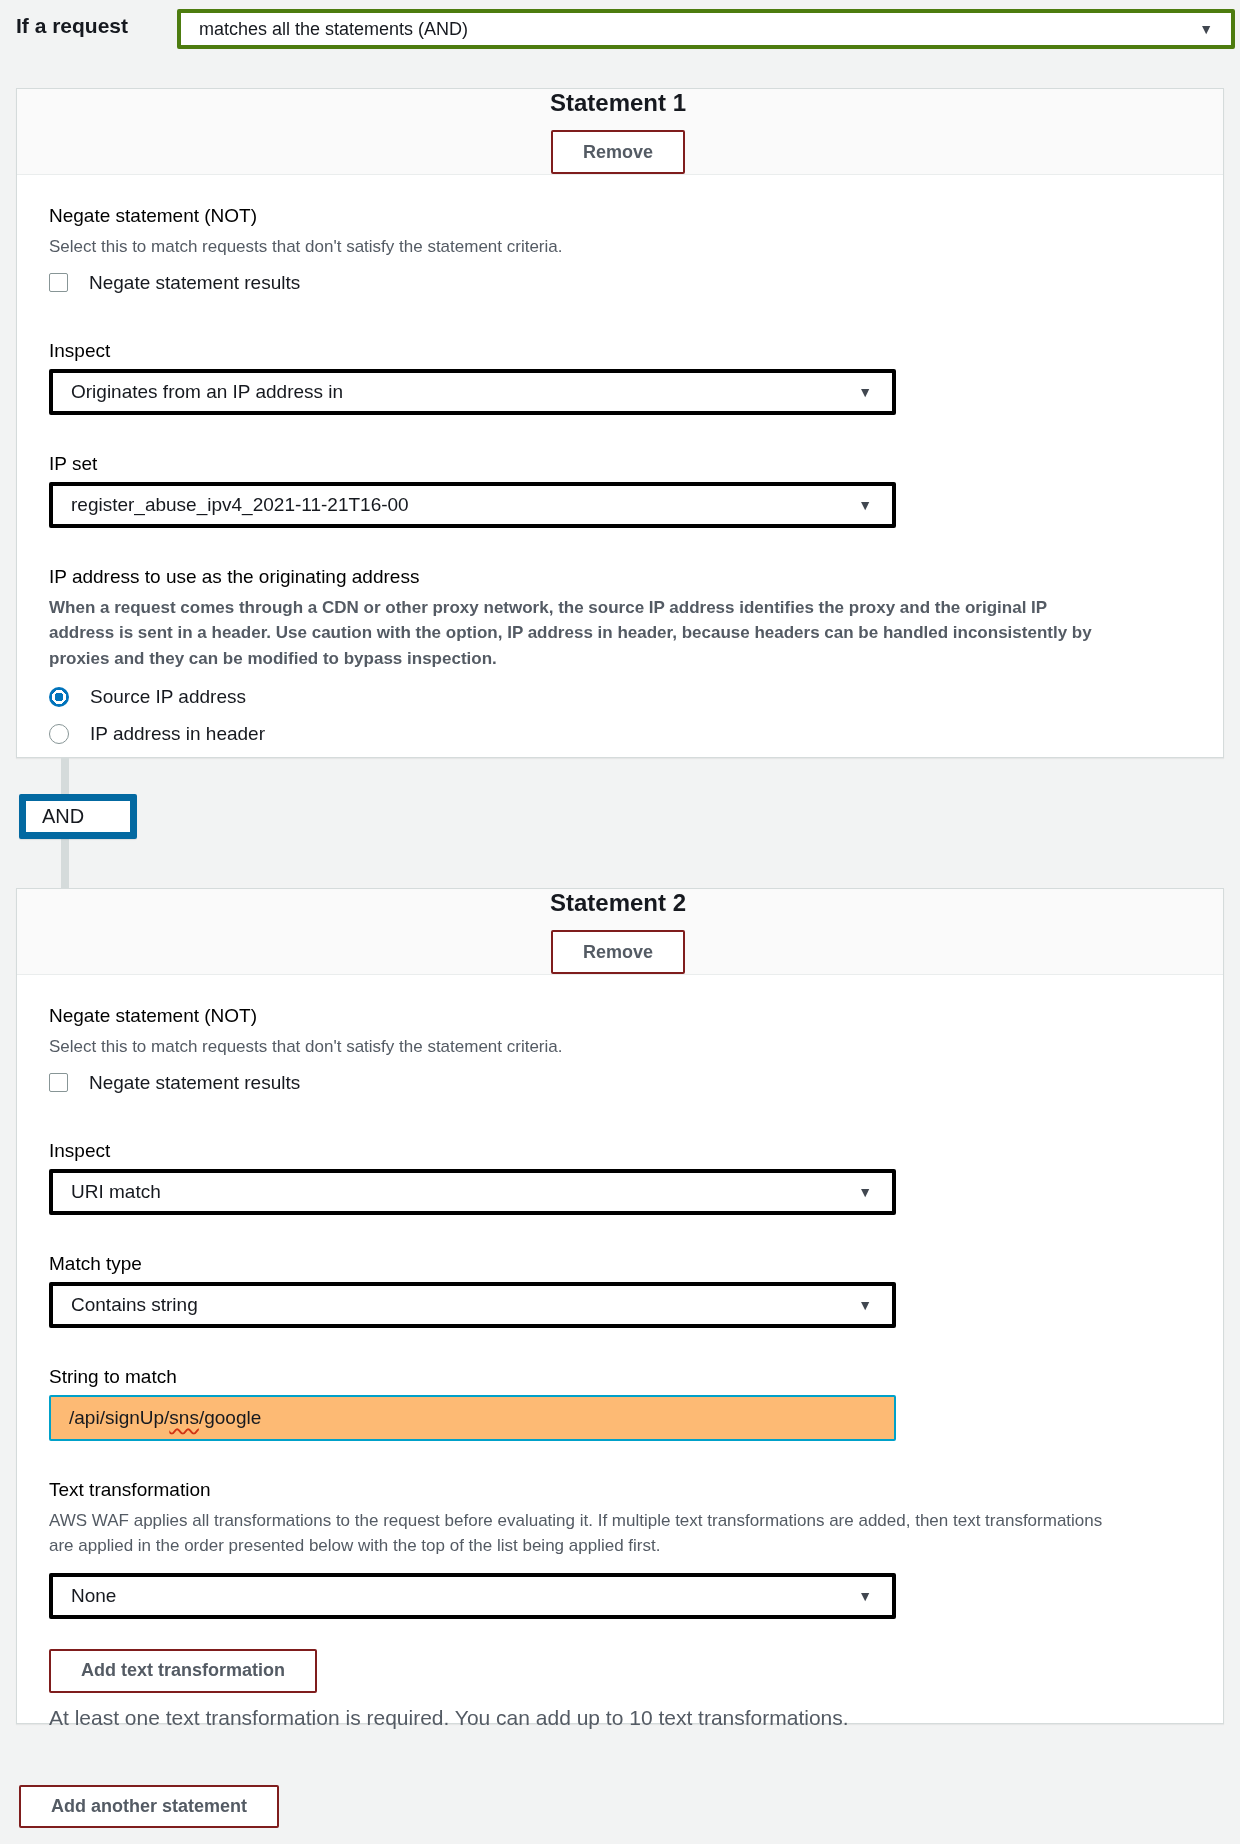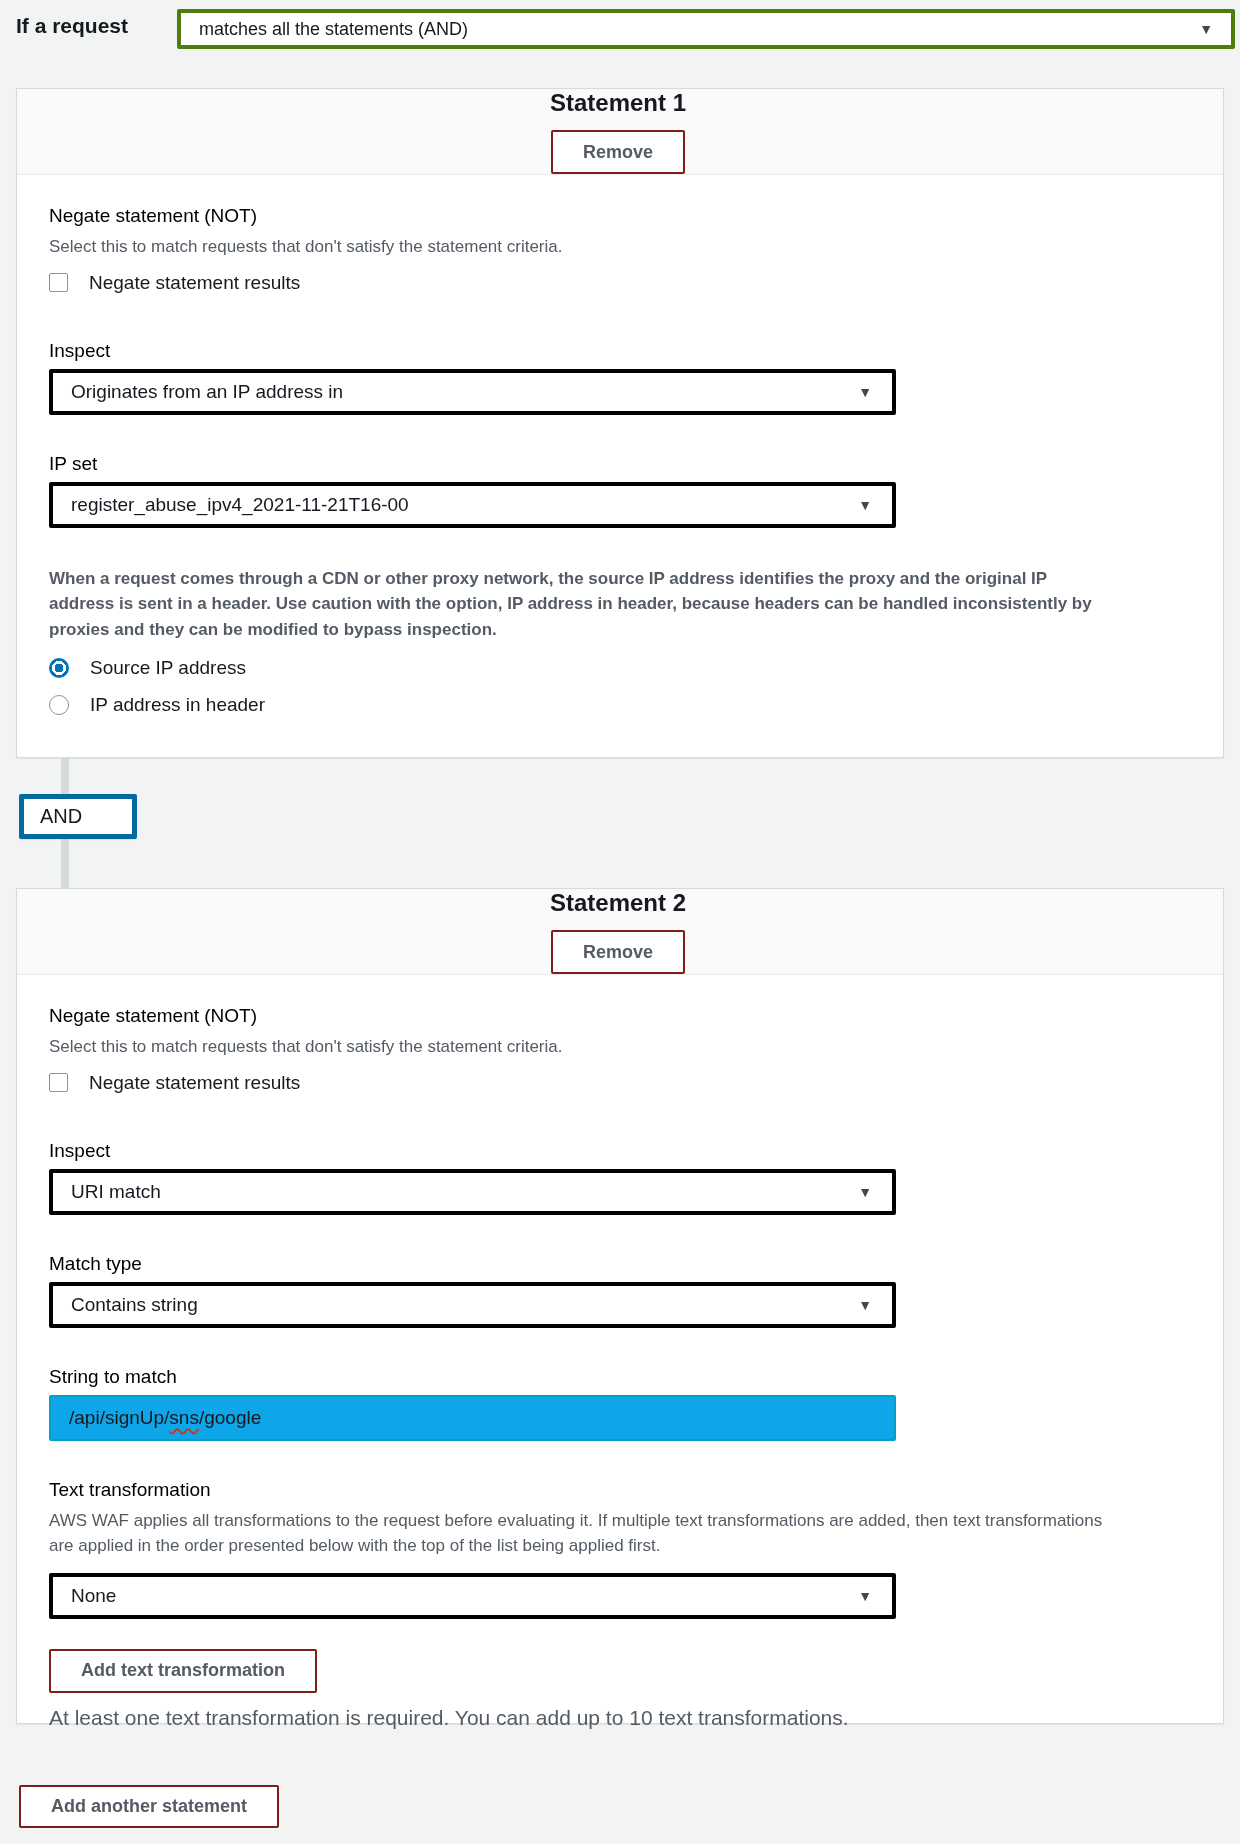--- a/index.html
+++ b/index.html
@@ -30,36 +30,36 @@
   
   .field-heading{font-size:19px;color:#000000;margin:0 0 7px 0;}
   .field-desc{font-size:17px;color:#545b64;line-height:1.5;margin:0 0 12px 0;max-width:1060px;}
   .check-row{display:flex;align-items:center;margin-top:10px;}
   .checkbox{width:19px;height:19px;box-sizing:border-box;background:#fff;border:1px solid #879596;border-radius:2px;flex:0 0 auto;}
   .check-label{font-size:19px;color:#16191f;margin-left:21px;}
   .group{margin-top:46px;}
   .group-sm{margin-top:38px;}
   .select{width:847px;height:46px;box-sizing:border-box;background:#fff;border:4px solid #000000;border-radius:2px;
     display:flex;align-items:center;justify-content:space-between;padding:0 20px 0 18px;font-size:19px;color:#16191f;cursor:pointer;}
-  .text-input{width:847px;height:46px;box-sizing:border-box;background:#0ea5e9;border:2px solid #00a1c9;border-radius:2px;
+  .text-input{width:847px;height:46px;box-sizing:border-box;background:#fdba74;border:2px solid #00a1c9;border-radius:2px;
     display:flex;align-items:center;padding:0 18px;font-size:19px;color:#16191f;}
   .squiggle{text-decoration-line:underline;text-decoration-style:wavy;text-decoration-color:#d13212;
     text-decoration-thickness:2px;text-underline-offset:4px;text-decoration-skip-ink:none;}
   .radio-row{display:flex;align-items:center;margin-top:15px;}
   .radio{width:20px;height:20px;border-radius:50%;box-sizing:border-box;flex:0 0 auto;}
   .radio-on{background:radial-gradient(circle,#0073bb 0 4.5px,#ffffff 4.5px 7px,#0073bb 7px);}
   .radio-off{background:#fff;border:1px solid #879596;}
   .radio-label{font-size:19px;color:#16191f;margin-left:21px;}
   .helper{font-size:21px;color:#545b64;margin-top:13px;}
   .tt-desc{margin-bottom:14px;}
   .add-tt{margin-top:30px;}
   
   .connector-line{position:absolute;left:61px;top:758px;width:8px;height:130px;background:#d5dbdb;}
   .and-box{position:absolute;left:19px;top:794px;width:118px;height:45px;box-sizing:border-box;
-    background:#fff;border:5px solid #0369a1;border-radius:2px;box-shadow:0 1px 1px rgba(0,0,0,0.08);
+    background:#fff;border:7px solid #0369a1;border-radius:2px;box-shadow:0 1px 1px rgba(0,0,0,0.08);
     display:flex;align-items:center;padding-left:16px;font-size:20px;color:#16191f;}
   
   .add-statement{position:absolute;left:19px;top:1785px;height:43px;}
 </style>
 </head>
 <body>
 
 <div class="cond-label">If a request</div>
 <div class="cond-select">
   <span>matches all the statements (AND)</span>
@@ -88,20 +88,21 @@
       </div>
     </div>
     <div class="group-sm">
       <div class="field-heading">IP set</div>
       <div class="select">
         <span>register_abuse_ipv4_2021-11-21T16-00</span>
         <span class="arrow">▼</span>
       </div>
     </div>
     <div class="group-sm">
+      <div class="field-heading">IP address to use as the originating address</div>
       <div class="field-desc" style="margin-bottom:6px;font-weight:bold;">When a request comes through a CDN or other proxy network, the source IP address identifies the proxy and the original IP address is sent in a header. Use caution with the option, IP address in header, because headers can be handled inconsistently by proxies and they can be modified to bypass inspection.</div>
       <div class="radio-row">
         <div class="radio radio-on"></div>
         <div class="radio-label">Source IP address</div>
       </div>
       <div class="radio-row">
         <div class="radio radio-off"></div>
         <div class="radio-label">IP address in header</div>
       </div>
     </div>

